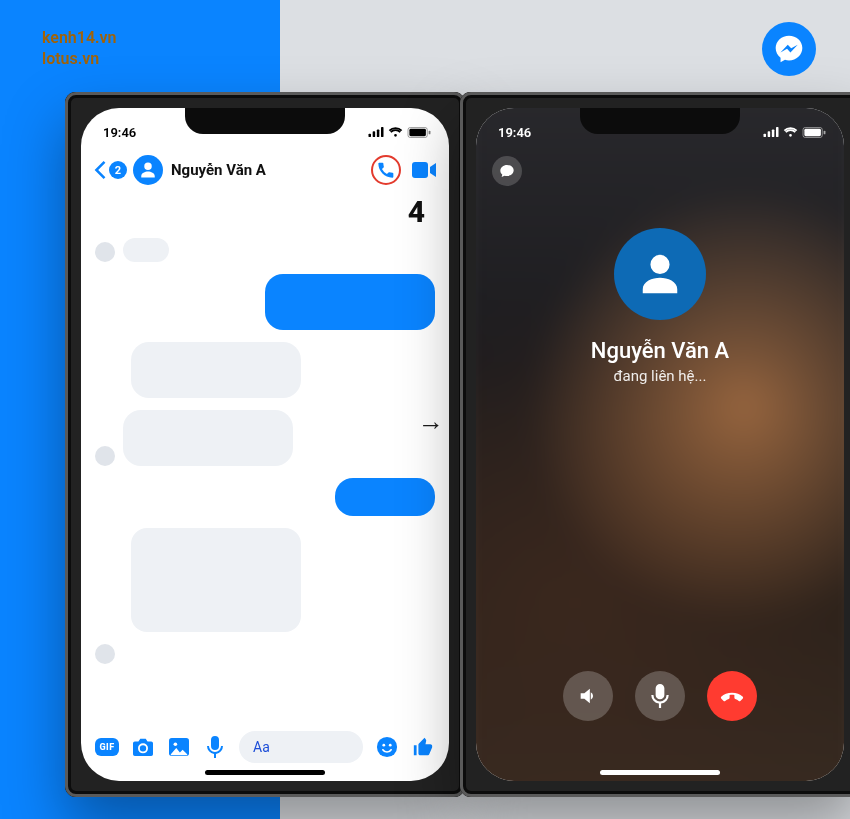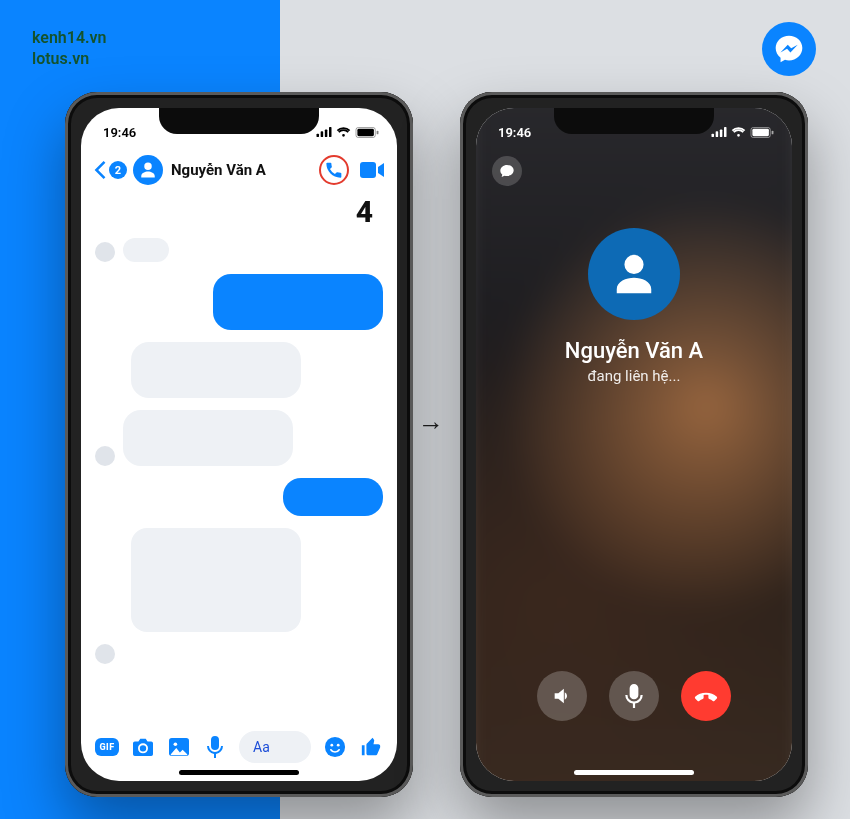--- a/index.html
+++ b/index.html
@@ -15,22 +15,22 @@
     position: absolute;
     left: 0; top: 0;
     width: 280px;
     height: 819px;
     background: #0a84ff;
     z-index: 0;
   }
   .watermark {
     position: absolute;
     top: 28px;
-    left: 32px;
-    color: #14532d;
+    left: 42px;
+    color: #a16207;
     font-size: 16px;
     line-height: 1.3;
     font-weight: 600;
     z-index: 5;
   }
   .messenger-badge {
     position: absolute;
     top: 22px;
     right: 34px;
     width: 54px;
@@ -48,23 +48,23 @@
     left: 418px;
     font-size: 26px;
     color: #1a1a1a;
     z-index: 5;
     font-weight: 300;
   }
 
   
   .phone {
     position: absolute;
-    width: 348px;
+    width: 400px;
     height: 705px;
-    border-radius: 32px;
+    border-radius: 11px;
     background: #222;
     box-shadow:
       inset 0 0 0 3px #5a5a5a,
       inset 0 0 0 6px #0c0c0c,
       0 30px 60px rgba(0,0,0,0.35);
     z-index: 2;
     text-decoration: underline;
   }
   .phone.left  { left: 65px;  top: 92px; }
   .phone.right { left: 460px; top: 92px; }

